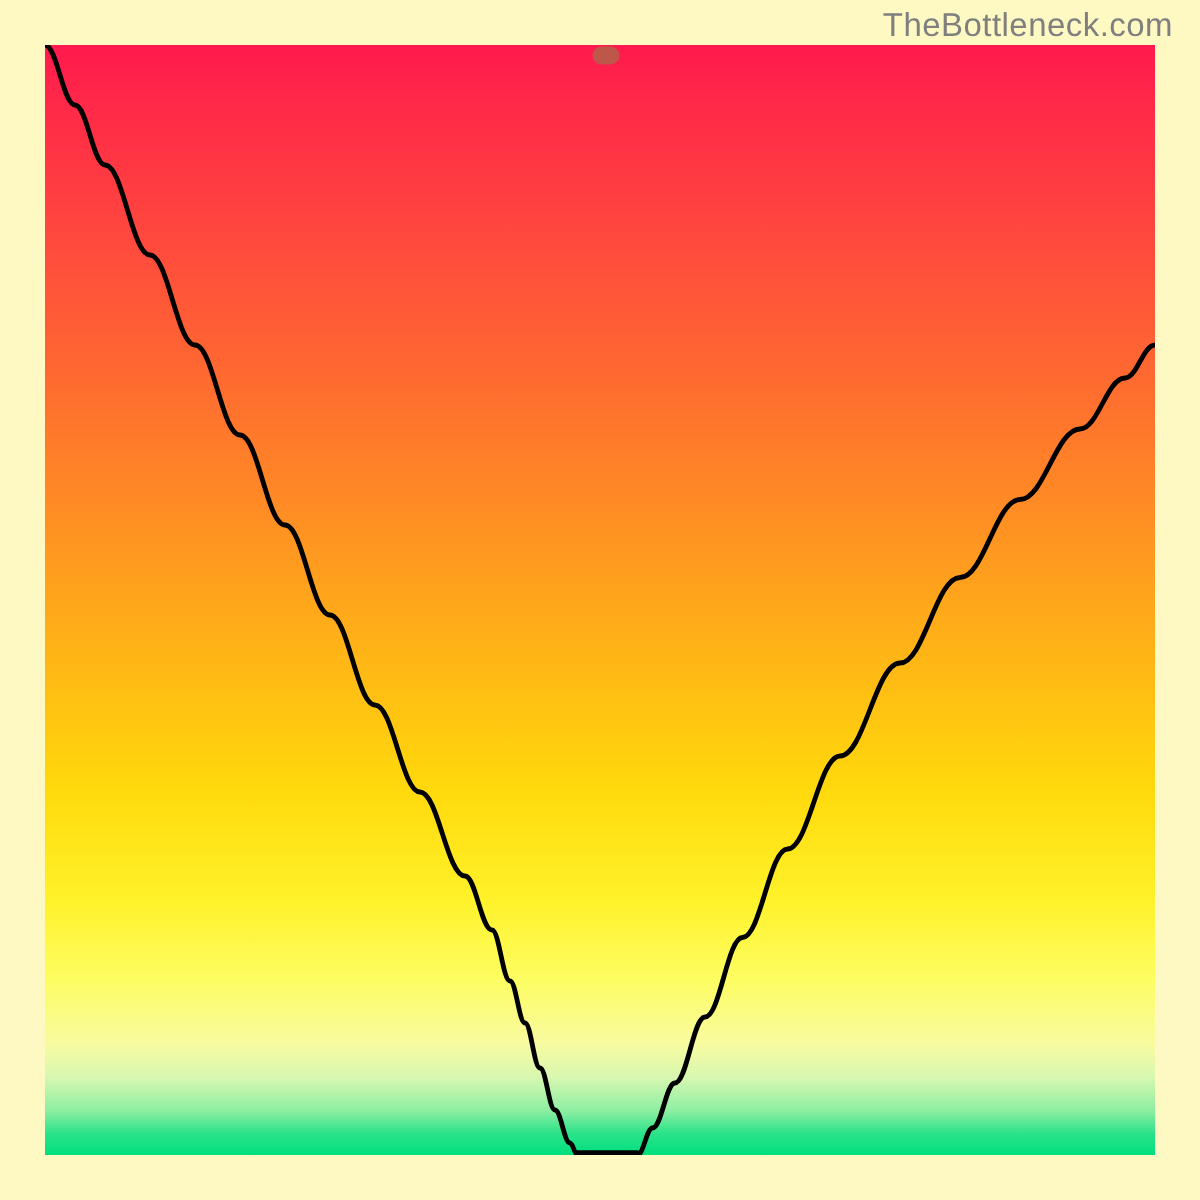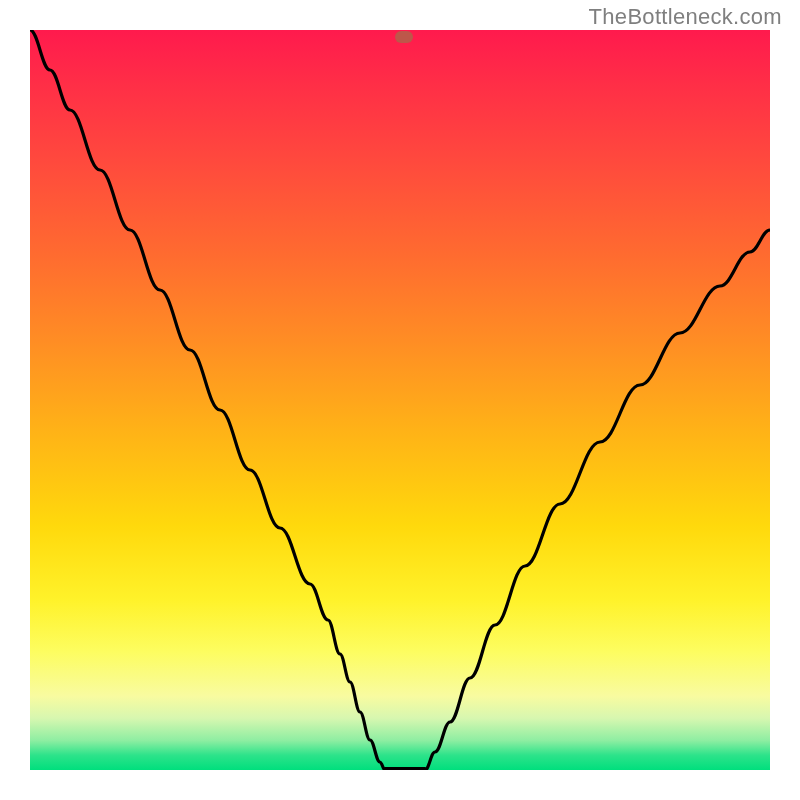--- a/index.html
+++ b/index.html
@@ -10,21 +10,21 @@
     background: #000;
     overflow: hidden;
     font-family: Arial, Helvetica, sans-serif;
   }
   .frame {
     position: absolute;
     top: 0;
     left: 0;
     width: 800px;
     height: 800px;
-    background: #ffffff;
+    background: #fef9c3;
   }
   .plot-area {
     position: absolute;
     top: 30px;
     left: 30px;
     width: 740px;
     height: 740px;
     overflow: hidden;
   }
   .gradient-bg {

